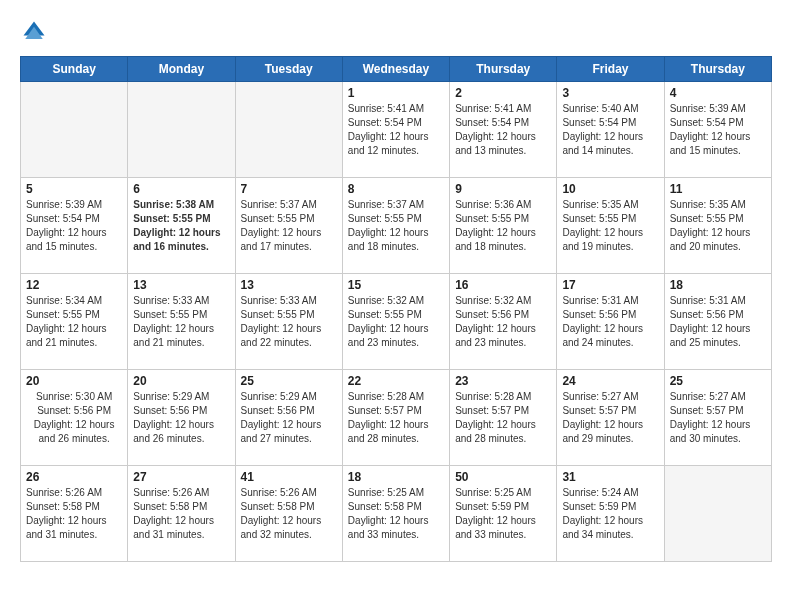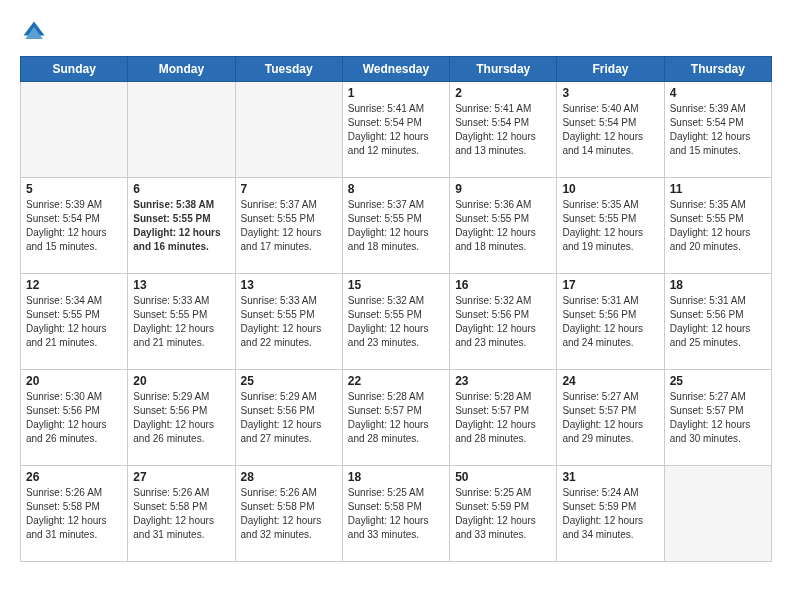--- a/index.html
+++ b/index.html
@@ -259,21 +259,21 @@
             <span class="day-num">18</span>
             <div class="day-info" style="white-space: pre-line;">Sunrise: 5:31 AM
 Sunset: 5:56 PM
 Daylight: 12 hours
 and 25 minutes.</div>
           </td>
         </tr>
         <tr>
           <td>
             <span class="day-num">20</span>
-            <div class="day-info" style="white-space: pre-line;">Sunrise: 5:30 AM
+            <div class="day-info" style="white-space: pre-line; text-align: center;">Sunrise: 5:30 AM
 Sunset: 5:56 PM
 Daylight: 12 hours
 and 26 minutes.</div>
           </td>
           <td>
             <span class="day-num">20</span>
             <div class="day-info" style="white-space: pre-line;">Sunrise: 5:29 AM
 Sunset: 5:56 PM
 Daylight: 12 hours
 and 26 minutes.</div>
@@ -323,21 +323,21 @@
 and 31 minutes.</div>
           </td>
           <td>
             <span class="day-num">27</span>
             <div class="day-info" style="white-space: pre-line;">Sunrise: 5:26 AM
 Sunset: 5:58 PM
 Daylight: 12 hours
 and 31 minutes.</div>
           </td>
           <td>
-            <span class="day-num">28</span>
+            <span class="day-num">41</span>
             <div class="day-info" style="white-space: pre-line;">Sunrise: 5:26 AM
 Sunset: 5:58 PM
 Daylight: 12 hours
 and 32 minutes.</div>
           </td>
           <td>
             <span class="day-num">18</span>
             <div class="day-info" style="white-space: pre-line;">Sunrise: 5:25 AM
 Sunset: 5:58 PM
 Daylight: 12 hours

